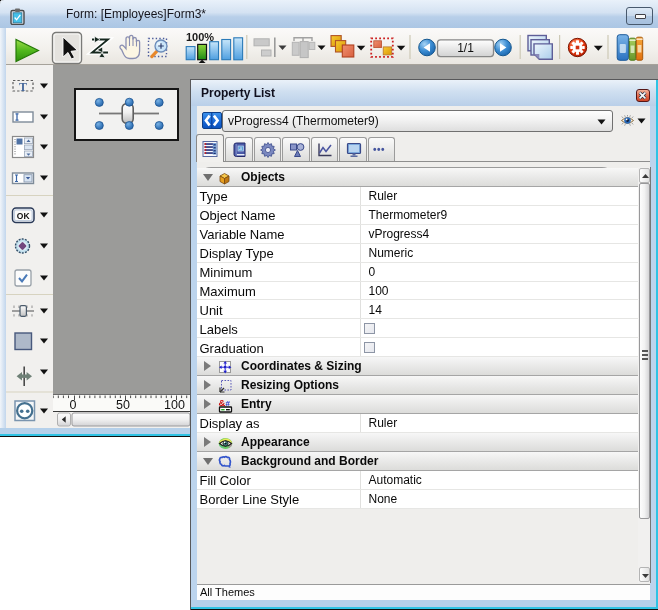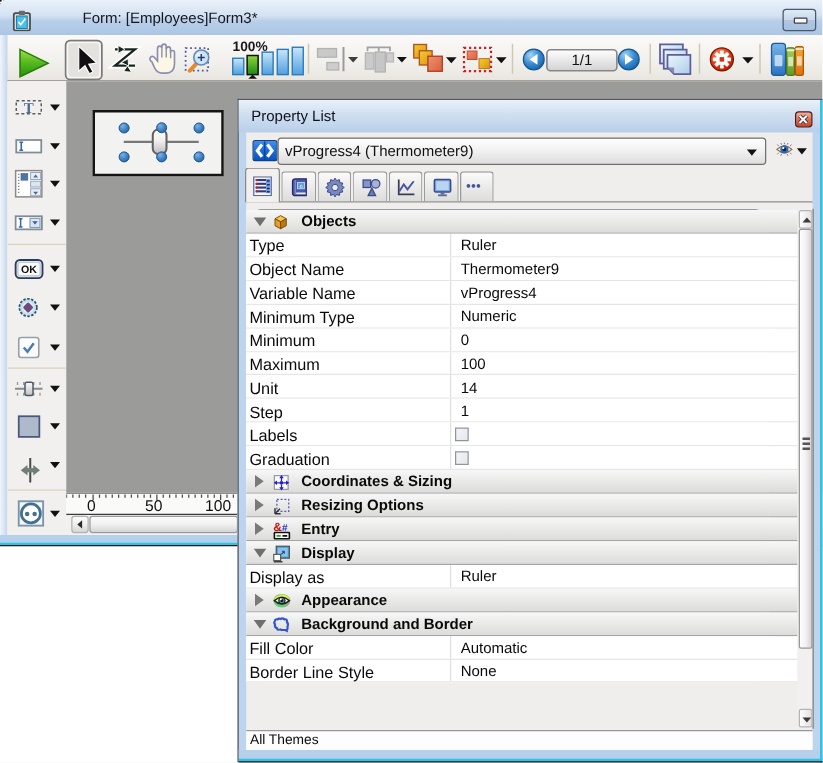--- a/index.html
+++ b/index.html
@@ -29,21 +29,21 @@
   border-top:1px solid #6a6a6a; border-bottom:1px solid #3a3a3a; }
 #hscroll { left:53px; top:412px; width:137px; height:16px; background:#f1f0ee; }
 #winbottom { left:0; top:428px; width:658px; height:9px; }
 #winbottom .b1 { position:absolute; left:0; top:0; width:658px; height:5.5px; background:#b5d0ea; }
 #winbottom .b2 { position:absolute; left:0; top:5.5px; width:658px; height:2px; background:#2fc3e4; }
 #winbottom .b3 { position:absolute; left:0; top:7.5px; width:658px; height:1.5px; background:#101010; }
 
 #proplist { left:190px; top:79px; width:470px; height:531px;
   background:#bcd4ed; border:1px solid #58585a; border-bottom:none; }
 #pl-title { left:0px; top:0px; width:466px; height:26px;
-  background:linear-gradient(#eaf1f9 0%, #cfdff0 45%, #b9cfe9 100%); }
+  background:linear-gradient(#eaf1f9 0%, #cfdff0 45%, #b9cfe9 100%);font-weight:bold; }
 #pl-title span { position:absolute; left:10px; top:6px; font-size:12px; color:#10101e; }
 #pl-close { left:445px; top:8.5px; width:13.5px; height:13.5px; border:1.5px solid #551616; border-radius:3px;
   background:linear-gradient(#f4b39b 0%, #e2674a 55%, #cf4526 100%); }
 #pl-content { left:6px; top:26px; width:452.5px; height:494px; background:#efeeec; }
 #pl-cyanR { left:465px; top:0px; width:5px; height:531px; background:#2fc3e4; }
 #pl-botblue { left:0px; top:519.5px; width:468px; height:7.2px; background:#b5d0ea; }
 #pl-cyanB { left:0px; top:526.7px; width:468px; height:2.4px; background:#2fc3e4; }
 #pl-black { left:0px; top:529.1px; width:468px; height:2px; background:#101010; }
 
 #navbtn { left:5px; top:6px; width:19.5px; height:17px; border:1px solid #0d3f8a; border-radius:2px;
@@ -534,42 +534,37 @@
             <div class="lbl">Object Name</div>
             <div class="val">Thermometer9</div>
           </div>
           <div class="grow">
             <div class="colsep"></div>
             <div class="lbl">Variable Name</div>
             <div class="val">vProgress4</div>
           </div>
           <div class="grow">
             <div class="colsep"></div>
-            <div class="lbl">Minimum Type</div>
+            <div class="lbl">Display Type</div>
             <div class="val">Numeric</div>
           </div>
           <div class="grow">
             <div class="colsep"></div>
             <div class="lbl">Minimum</div>
             <div class="val">0</div>
           </div>
           <div class="grow">
             <div class="colsep"></div>
             <div class="lbl">Maximum</div>
             <div class="val">100</div>
           </div>
           <div class="grow">
             <div class="colsep"></div>
             <div class="lbl">Unit</div>
             <div class="val">14</div>
-          </div>
-          <div class="grow">
-            <div class="colsep"></div>
-            <div class="lbl">Step</div>
-            <div class="val">1</div>
           </div>
           <div class="grow">
             <div class="colsep"></div>
             <div class="lbl">Labels</div>
             <div class="cbx"></div>
           </div>
           <div class="grow">
             <div class="colsep"></div>
             <div class="lbl">Graduation</div>
             <div class="cbx"></div>
@@ -598,31 +593,20 @@
           <div class="ghead">
             <div class="tri-closed"></div>
             <div class="hicon"><svg width="15" height="15" viewBox="0 0 15 15">
    <text x="0.5" y="8" font-size="9.5" font-weight="bold" fill="#cc1111" font-family="Liberation Sans">&amp;</text>
    <text x="7.5" y="7.5" font-size="8" font-weight="bold" fill="#2233cc" font-family="Liberation Sans">#</text>
    <rect x="1.5" y="9" width="12" height="5" rx="0.5" fill="#fff" stroke="#111" stroke-width="1.3"></rect>
    <rect x="3.2" y="11" width="3.4" height="1.4" fill="#22aa22"></rect>
    <rect x="8" y="11" width="3.8" height="1.4" fill="#111"></rect>
   </svg></div>
             <div class="txt">Entry</div>
-          </div>
-          <div class="ghead">
-            <div class="tri-open"></div>
-            <div class="hicon"><svg width="14" height="14" viewBox="0 0 14 14">
-   <rect x="3" y="1" width="10.5" height="9.5" fill="#4aa2dc" stroke="#555" stroke-width="1"></rect>
-   <rect x="4.3" y="2.3" width="7.9" height="7" fill="#88c4ec"></rect>
-   <path d="M7 7.5 l2.5-2.5 M9.5 5 h-2 M9.5 5 v2" stroke="#2a4a8a" stroke-width="0.9" fill="none"></path>
-   <rect x="1" y="7.5" width="5.5" height="5" fill="#fcfcfc" stroke="#555" stroke-width="0.9"></rect>
-   <path d="M1 13.5 h7" stroke="#111" stroke-width="1.2"></path>
-  </svg></div>
-            <div class="txt">Display</div>
           </div>
           <div class="grow">
             <div class="colsep"></div>
             <div class="lbl">Display as</div>
             <div class="val">Ruler</div>
           </div>
           <div class="ghead">
             <div class="tri-closed"></div>
             <div class="hicon"><svg width="15" height="13" viewBox="0 0 15 13">
    <ellipse cx="7.5" cy="6.5" rx="6.8" ry="5.4" fill="#66cc66"></ellipse>

